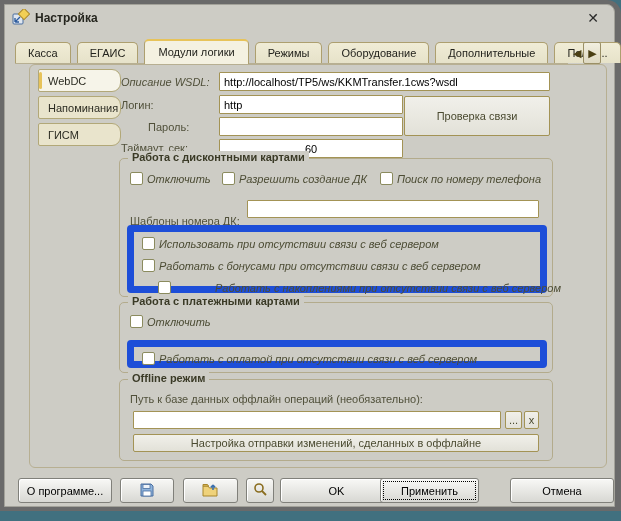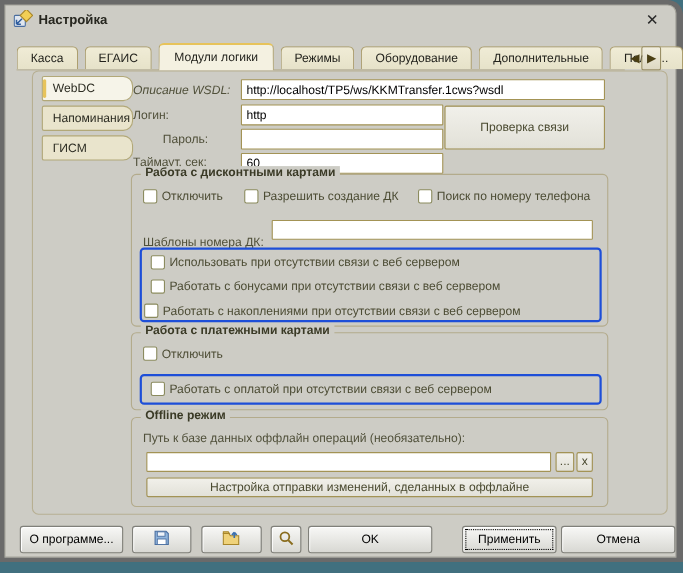--- a/index.html
+++ b/index.html
@@ -69,46 +69,46 @@
     content:"";position:absolute;left:0;top:2px;bottom:2px;width:3px;
     background:#e7c35a;border-radius:2px;
   }
   
   .lbl{position:absolute;color:#50503a;white-space:nowrap;}
   .inp{
     position:absolute;height:19px;box-sizing:border-box;
     border:1px solid #a39355;background:#ffffff;border-radius:1px;
     font-family:inherit;font-size:11px;color:#000;padding:0 4px;outline:none;
   }
-  .inp.num{text-align:left;}
+  .inp.num{text-align:center;}
   .kbtn{
     position:absolute;box-sizing:border-box;
     background:linear-gradient(180deg,#f1f0ea,#e2e1d8);
     border:1px solid #a39355;border-radius:2px;
     color:#4a4a30;font-family:inherit;font-size:11px;
     display:flex;align-items:center;justify-content:center;white-space:nowrap;
   }
   
   .group{
     position:absolute;border:1px solid #b3ab8c;border-radius:5px;box-sizing:border-box;
   }
   .group-title{
     position:absolute;top:-8px;left:8px;background:#cdccc5;padding:0 4px;
     font-weight:bold;color:#3a3a26;white-space:nowrap;
   }
   .subpanel{
-    position:absolute;border:2px solid #1d4ed8;border-radius:4px;box-sizing:border-box;padding-left:44px;
+    position:absolute;border:7px solid #1d4ed8;border-radius:4px;box-sizing:border-box;padding-left:44px;
   }
   
   .cb{position:absolute;display:flex;align-items:center;white-space:nowrap;cursor:default;}
   .cb .box{
     width:13px;height:13px;background:#fff;border:1px solid #8b8b5e;border-radius:2px;
     margin-right:4px;flex:0 0 auto;box-sizing:border-box;
   }
-  .cb .cb-label{color:#4c4c34;}
+  .cb .cb-label{color:#4c4c34;font-style:italic;}
   
   .fbtn{
     position:absolute;top:473px;height:25px;box-sizing:border-box;
     background:linear-gradient(180deg,#f8f8f6,#d8d8d3);
     border:1px solid #80807a;border-radius:3px;
     box-shadow:inset 1px 1px 0 #ffffff;
     display:flex;align-items:center;justify-content:center;
     font-family:inherit;font-size:11px;color:#000;white-space:nowrap;
   }
   .fbtn.focused{outline:1px dotted #000;outline-offset:-4px;}
@@ -192,21 +192,21 @@
 
     <div class="subpanel" style="left:7px;top:66px;width:420px;height:68px;">
       <label class="cb" style="left:8px;top:5px;">
         <span class="box"></span>
         <span class="cb-label">Использовать при отсутствии связи с веб сервером</span>
       </label>
       <label class="cb" style="left:8px;top:27px;">
         <span class="box"></span>
         <span class="cb-label">Работать с бонусами при отсутствии связи с веб сервером</span>
       </label>
-      <label class="cb" style="left:2px;top:49px;">
+      <label class="cb" style="left:24px;top:49px;gap:40px;">
         <span class="box"></span>
         <span class="cb-label">Работать с накоплениями при отсутствии связи с веб сервером</span>
       </label>
     </div>
   </div>
 
   <div class="group" style="left:114px;top:297px;width:434px;height:71px;">
     <span class="group-title">Работа с платежными картами</span>
     <label class="cb" style="left:10px;top:12px;">
       <span class="box"></span>
@@ -254,18 +254,18 @@
   <button class="fbtn" style="left:241px;width:28px;">
     <span>
       <svg width="15" height="15" viewBox="0 0 15 15">
         <circle cx="6" cy="6" r="4" fill="none" stroke="#8a6d1f" stroke-width="1.6"></circle>
         <line x1="9" y1="9" x2="13" y2="13" stroke="#8a6d1f" stroke-width="1.8"></line>
       </svg>
     </span>
   </button>
 
   <button class="fbtn" style="left:275px;width:113px;">OK</button>
-  <button class="fbtn focused" style="left:415px;width:86px;">Применить</button>
+  <button class="fbtn focused" style="left:375px;width:99px;">Применить</button>
   <button class="fbtn" style="left:505px;width:104px;">Отмена</button>
 
 </div>
 
 <div class="teal-strip"></div>
 
 </body></html>

